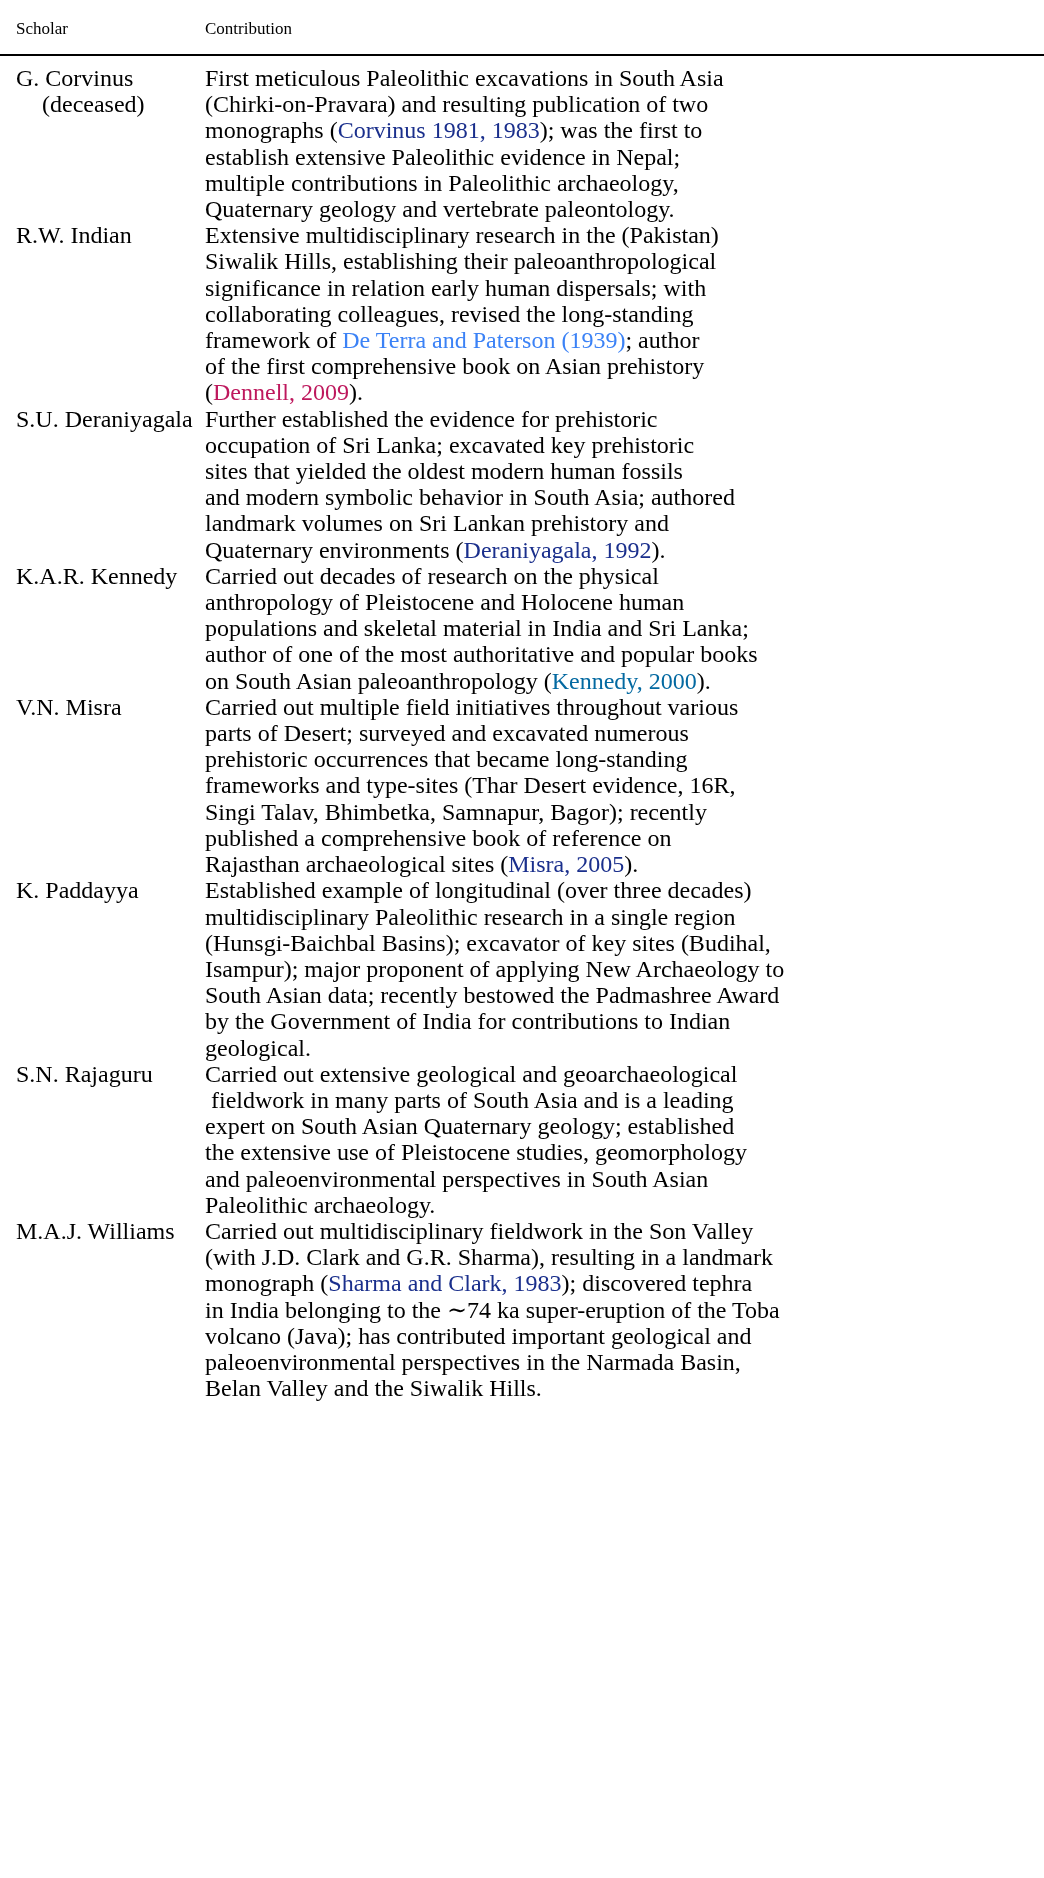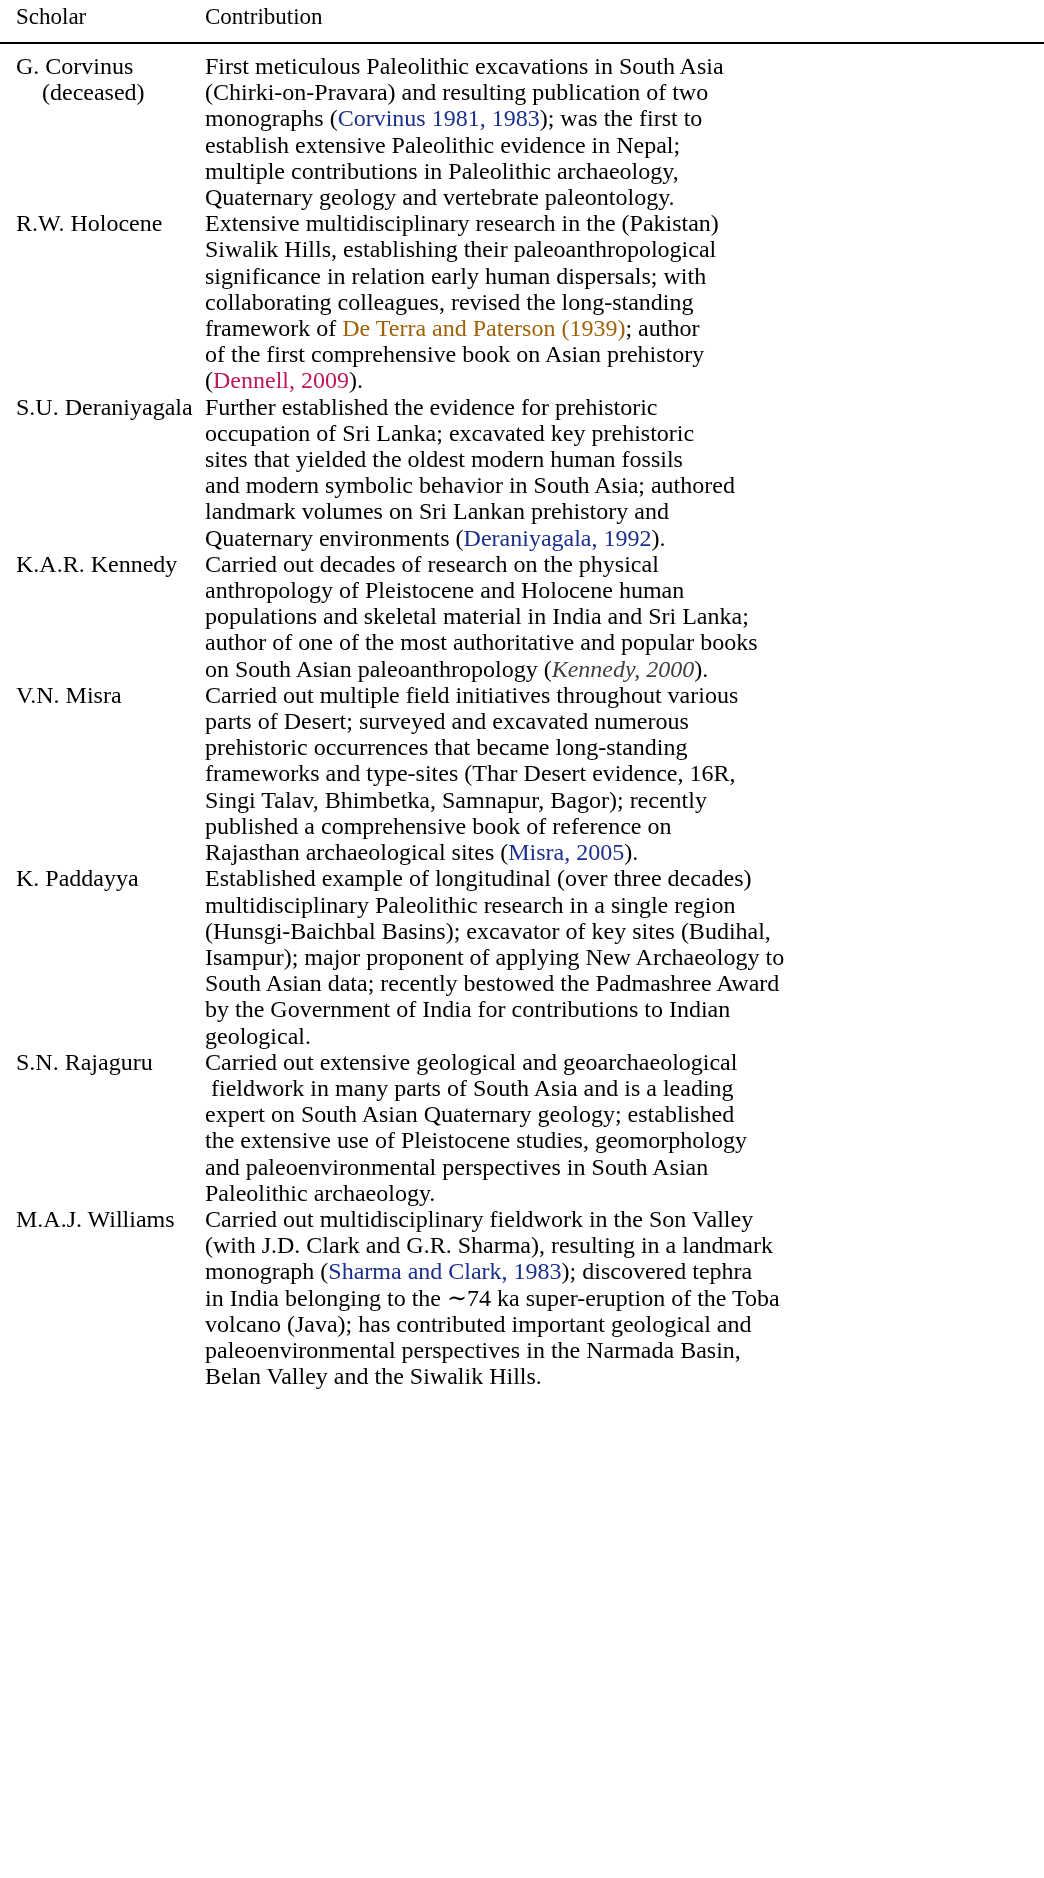--- a/index.html
+++ b/index.html
@@ -21,25 +21,25 @@
   table.scholar-table {
     width: 1044px;
     border-collapse: collapse;
     table-layout: fixed;
   }
   table.scholar-table col.col-scholar { width: 205px; }
   table.scholar-table col.col-contrib { width: 839px; }
 
   thead th {
     font-weight: normal;
-    font-size: 23px;
+    font-size: 17px;
     line-height: 26px;
     text-align: left;
     vertical-align: bottom;
-    padding: 4px 0 12px 0;
+    padding: 16px 0 12px 0;
     border-bottom: 2.2px solid #000000;
   }
   thead th.h-scholar { padding-left: 16px; }
   thead th.h-contrib { padding-left: 0px; }
 
   tbody td {
     font-size: 24px;
     line-height: 26.2px;
     vertical-align: top;
     padding: 0;
@@ -89,28 +89,28 @@
             <span class="line"><span>First meticulous Paleolithic excavations in South Asia</span></span>
             <span class="line"><span>(Chirki-on-Pravara) and resulting publication of two</span></span>
             <span class="line"><span>monographs (</span><span class="cite" style="color: rgb(26, 47, 140);">Corvinus 1981, 1983</span><span>); was the first to</span></span>
             <span class="line"><span>establish extensive Paleolithic evidence in Nepal;</span></span>
             <span class="line"><span>multiple contributions in Paleolithic archaeology,</span></span>
             <span class="line"><span>Quaternary geology and vertebrate paleontology.</span></span>
           </td>
         </tr>
         <tr>
           <td class="scholar-cell">
-            <span class="scholar-name">R.W. Holocene</span>
+            <span class="scholar-name">R.W. Indian</span>
           </td>
           <td class="contrib-cell">
             <span class="line"><span>Extensive multidisciplinary research in the (Pakistan)</span></span>
             <span class="line"><span>Siwalik Hills, establishing their paleoanthropological</span></span>
             <span class="line"><span>significance in relation early human dispersals; with</span></span>
             <span class="line"><span>collaborating colleagues, revised the long-standing</span></span>
-            <span class="line"><span>framework of </span><span class="cite" style="color: #a16207;">De Terra and Paterson (1939)</span><span>; author</span></span>
+            <span class="line"><span>framework of </span><span class="cite" style="color: #3b82f6;">De Terra and Paterson (1939)</span><span>; author</span></span>
             <span class="line"><span>of the first comprehensive book on Asian prehistory</span></span>
             <span class="line"><span>(</span><span class="cite" style="color: #be185d;">Dennell, 2009</span><span>).</span></span>
           </td>
         </tr>
         <tr>
           <td class="scholar-cell">
             <span class="scholar-name">S.U. Deraniyagala</span>
           </td>
           <td class="contrib-cell">
             <span class="line"><span>Further established the evidence for prehistoric</span></span>
@@ -123,21 +123,21 @@
         </tr>
         <tr>
           <td class="scholar-cell">
             <span class="scholar-name">K.A.R. Kennedy</span>
           </td>
           <td class="contrib-cell">
             <span class="line"><span>Carried out decades of research on the physical</span></span>
             <span class="line"><span>anthropology of Pleistocene and Holocene human</span></span>
             <span class="line"><span>populations and skeletal material in India and Sri Lanka;</span></span>
             <span class="line"><span>author of one of the most authoritative and popular books</span></span>
-            <span class="line"><span>on South Asian paleoanthropology (</span><span class="cite" style="color: #404040; font-style: italic;">Kennedy, 2000</span><span>).</span></span>
+            <span class="line"><span>on South Asian paleoanthropology (</span><span class="cite" style="color: #0369a1;">Kennedy, 2000</span><span>).</span></span>
           </td>
         </tr>
         <tr>
           <td class="scholar-cell">
             <span class="scholar-name">V.N. Misra</span>
           </td>
           <td class="contrib-cell">
             <span class="line"><span>Carried out multiple field initiatives throughout various</span></span>
             <span class="line"><span>parts of Desert; surveyed and excavated numerous</span></span>
             <span class="line"><span>prehistoric occurrences that became long-standing</span></span>

